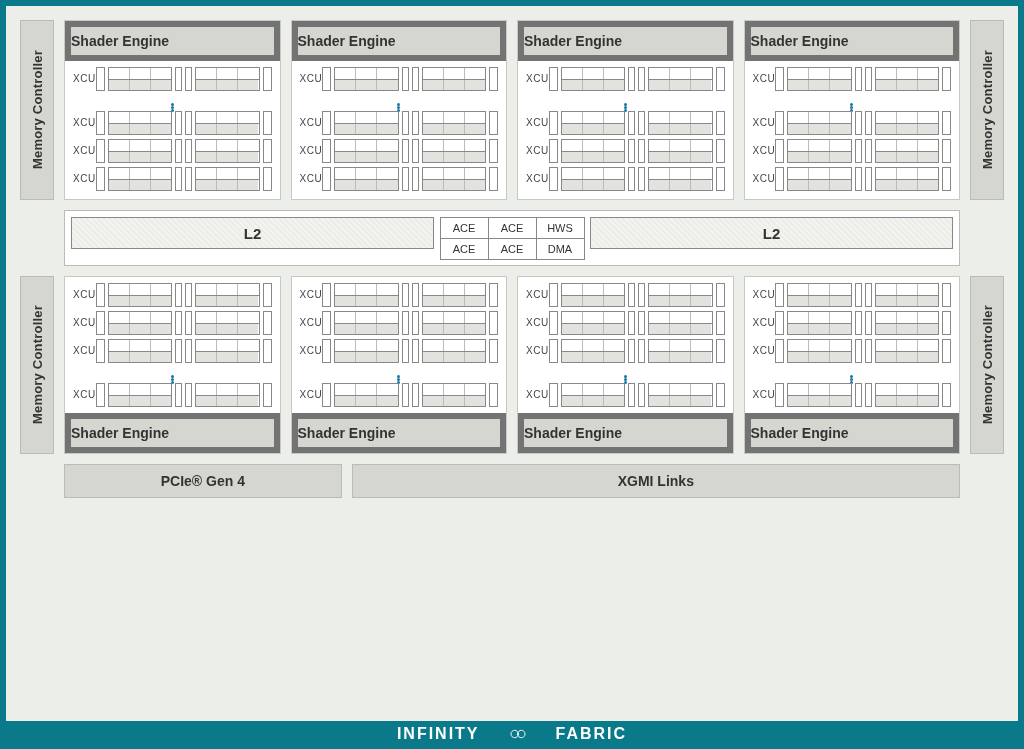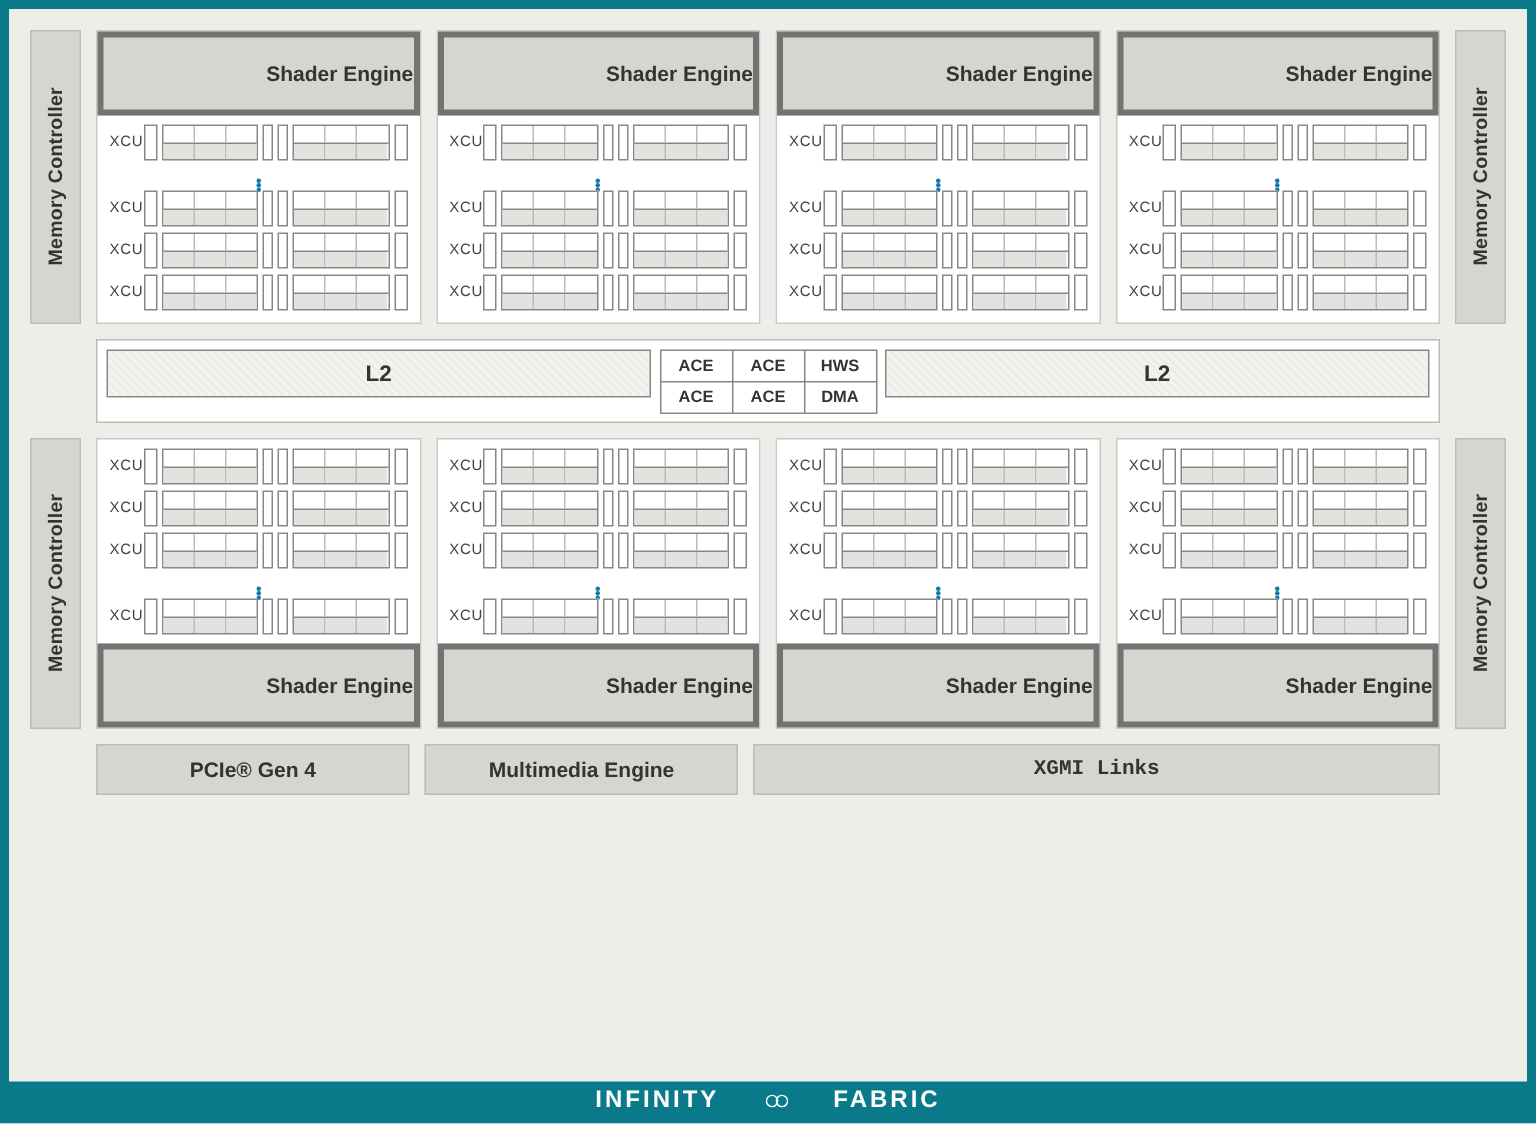--- a/index.html
+++ b/index.html
@@ -56,26 +56,26 @@
     flex: 1;
     background: #fff;
     border: 1px solid #c9c9c3;
     display: flex;
     flex-direction: column;
     padding: 6px 8px 8px 8px;
   }
   .shader-engine.bottom { flex-direction: column-reverse; }
   .shader-title {
     background: #d6d6d0;
-    border: 4px solid #737373;
-    text-align: right;
+    border: 6px solid #737373;
+    text-align: left;
     font-size: 14px;
     font-weight: 700;
     color: #333;
-    padding: 16px 0;
+    padding: 6px 0;
     margin: -6px -8px 6px -8px;
   }
   .shader-engine.bottom .shader-title { margin: 6px -8px -8px -8px; }
   .xcu-stack { display:flex; flex-direction:column; gap:4px; }
   .xcu {
     display:flex; align-items:center;
   }
   .xcu-label { font-size:10px; color:#444; letter-spacing:0.5px; line-height:10px; }
   .xcu-body {
     width: 100%;
@@ -124,34 +124,34 @@
     background: repeating-linear-gradient(45deg,#f3f3ef,#f3f3ef 2px,#ededE7 2px,#edede7 4px);
     display:flex;align-items:center;justify-content:center;
     font-weight:700;font-size:15px;color:#333;
     height:32px;
   }
   .ace-grid {
     display:grid; grid-template-columns:repeat(3,48px); grid-template-rows:repeat(2,21px);
   }
   .ace-grid div{
     border:1px solid #888; margin:-0.5px;
-    background:#fff; font-size:11px; font-weight:700; color:#333;
+    background:#fff; font-size:11px; font-weight:400; color:#333;
     display:flex;align-items:center;justify-content:center;
   }
 
   .bottom-bar {
     display:flex; gap:10px; padding: 0 44px;
   }
   .bottom-bar .seg {
     background:#d6d6d0; border:1px solid #bcbcb6;
     text-align:center; font-size:14px; font-weight:700; color:#333;
     padding:8px 0;
   }
   .bottom-bar .seg.small{flex:1;}
-  .bottom-bar .seg.large{flex:2.2;font-family:Liberation Mono, monospace;}
+  .bottom-bar .seg.large{flex:2.2;}
 
   .footer {
     color:#fff; text-align:center; font-weight:800; letter-spacing:2px;
     font-size:16px; padding:4px 0 0 0;
     display:flex;align-items:center;justify-content:center;gap:24px;
     font-family: Arial, sans-serif;
   }
   .footer svg{width:28px;height:14px;}
 </style>
 </head>
@@ -1323,21 +1323,20 @@
                 </div>
               </div>
             </div>
           </div>
         <div class="mem-ctrl">Memory Controller</div>
       </div>
     </div>
 
     <div class="bottom-bar">
       <div class="seg small">PCIe® Gen 4</div>
-      <div class="seg small">Multimedia Engine</div>
       <div class="seg large">XGMI Links</div>
     </div>
 
   </div>
   <div class="footer">
     <span>INFINITY</span>
     <svg viewBox="0 0 60 24">
       <path d="M15 12c0-5 4-8 8-8s7 3 7 8-3 8-7 8-8-3-8-8zm30 0c0 5-4 8-8 8s-7-3-7-8 3-8 7-8 8 3 8 8z" fill="none" stroke="#fff" stroke-width="2"></path>
       <circle cx="30" cy="12" r="2" fill="#fff"></circle>
     </svg>

